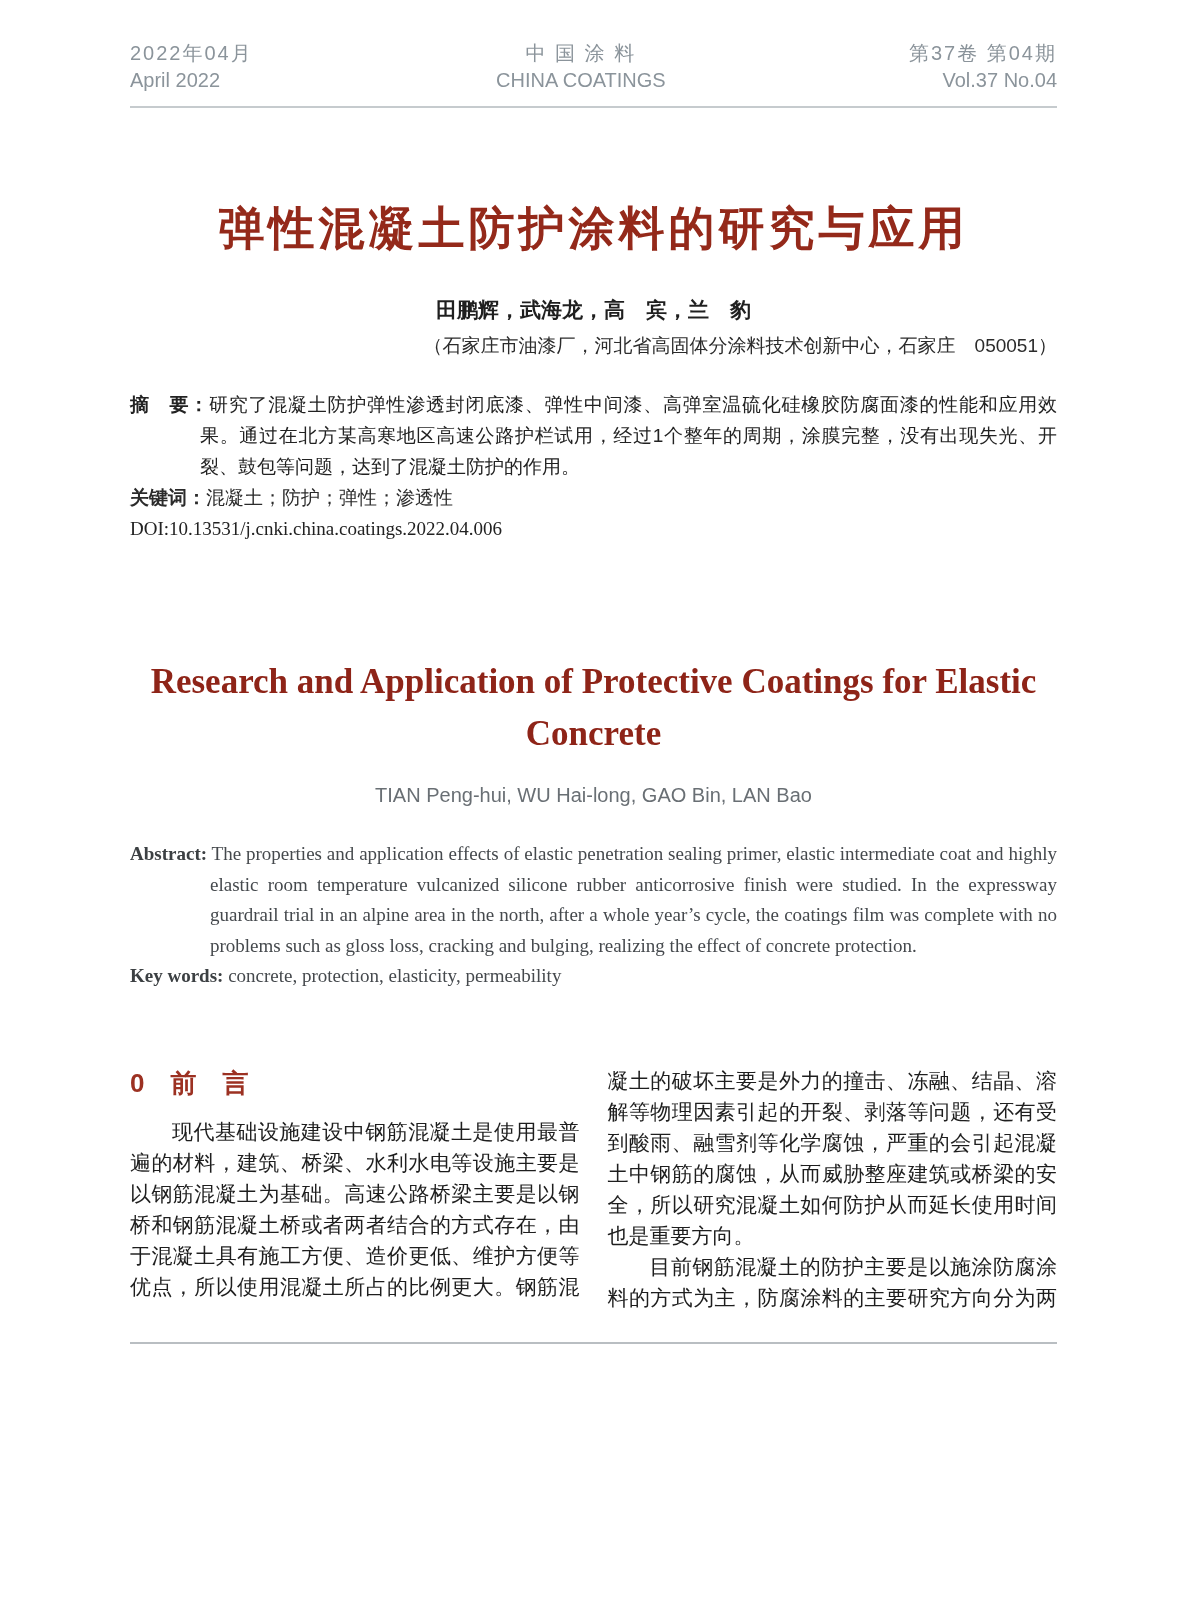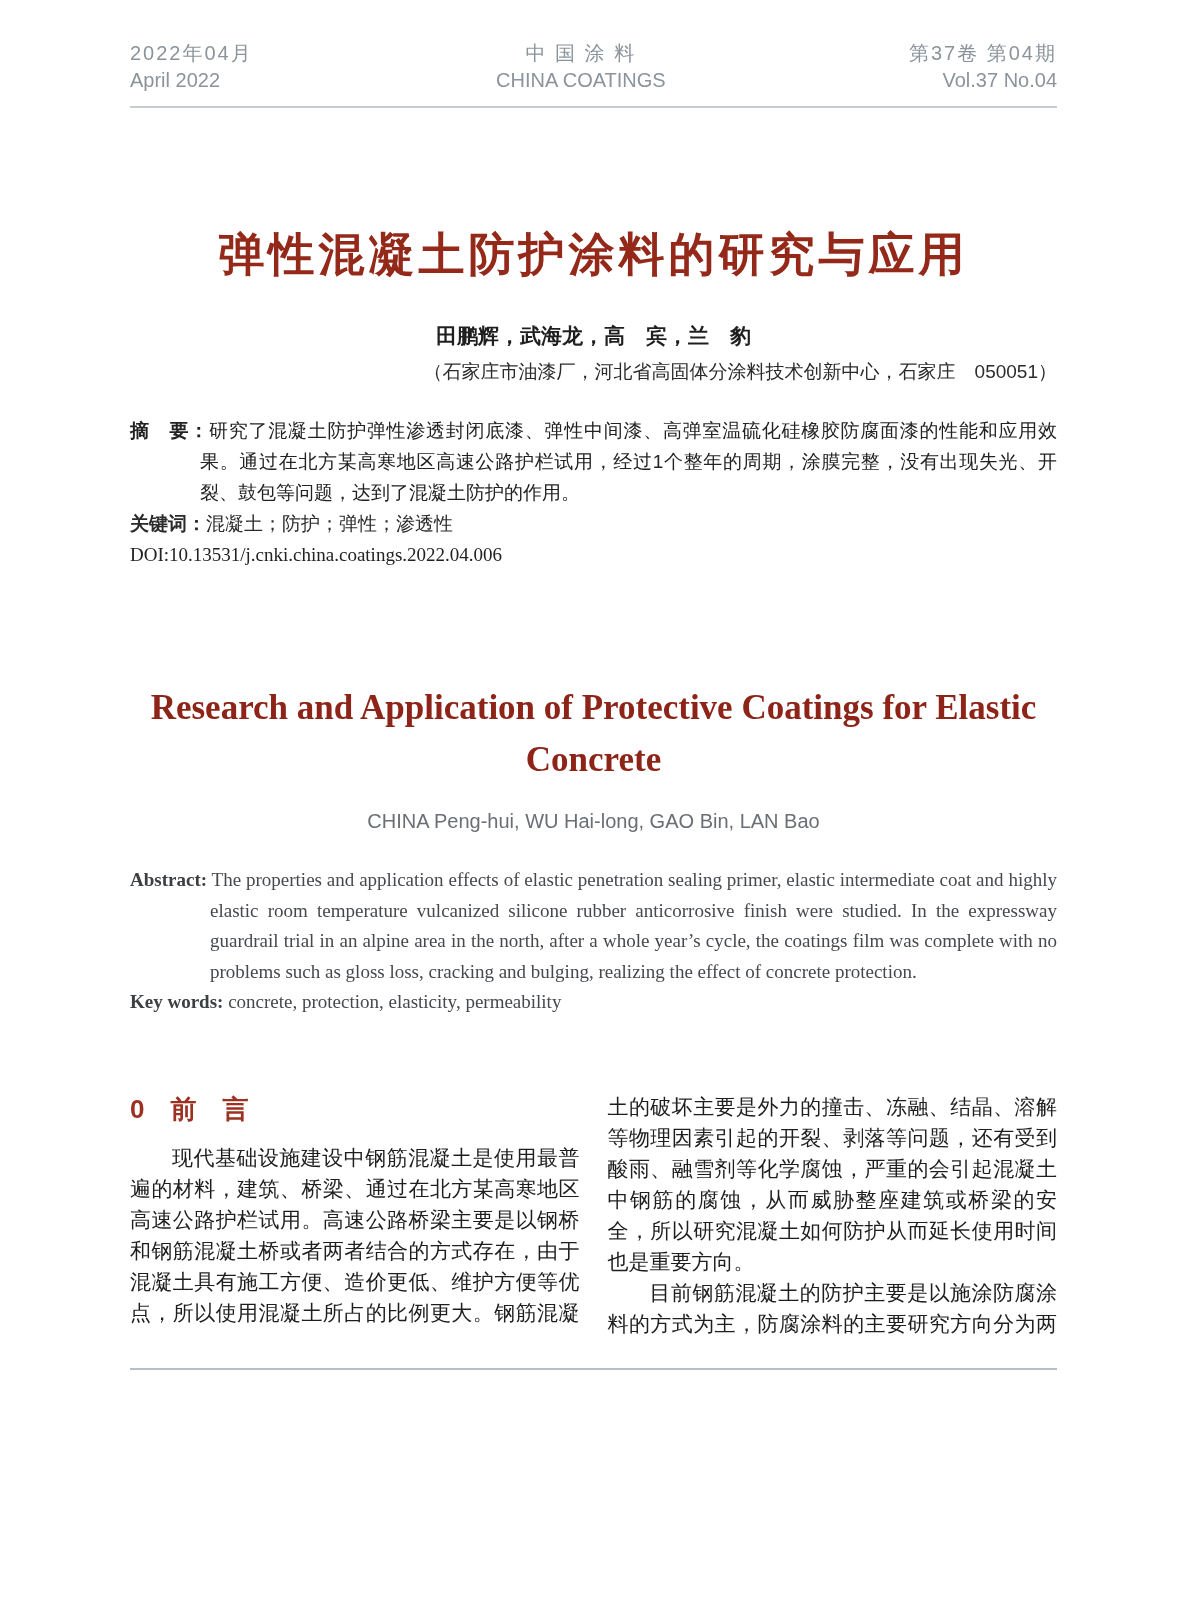--- a/index.html
+++ b/index.html
@@ -27,21 +27,21 @@
     color: #8b949b;
     font-size: 20px;
     line-height: 27px;
   }
   .jh-cell.center { text-align: center; }
   .jh-cell.right { text-align: right; }
   .jh-cn { letter-spacing: 2px; }
 
   
   .cn-title {
-    margin-top: 116px;
+    margin-top: 90px;
     text-align: center;
     font-size: 46px;
     font-weight: bold;
     letter-spacing: 4px;
     color: #94291a;
   }
   .authors-cn {
     margin-top: 36px;
     text-align: center;
     font-size: 21px;
@@ -185,29 +185,29 @@
     <div class="affiliation-cn">（石家庄市油漆厂，河北省高固体分涂料技术创新中心，石家庄　050051）</div>
 
     <div class="abstract-cn"><span class="label">摘　要：</span><span>研究了混凝土防护弹性渗透封闭底漆、弹性中间漆、高弹室温硫化硅橡胶防腐面漆的性能和应用效果。通过在北方某高寒地区高速公路护栏试用，经过1个整年的周期，涂膜完整，没有出现失光、开裂、鼓包等问题，达到了混凝土防护的作用。</span></div>
 
     <div class="keywords-cn"><span class="label">关键词：</span><span>混凝土；防护；弹性；渗透性</span></div>
 
 
     <div class="doi">DOI:10.13531/j.cnki.china.coatings.2022.04.006</div>
 
     <h2 class="en-title">Research and Application of Protective Coatings for Elastic Concrete</h2>
-    <div class="en-authors">CHINA Peng-hui, WU Hai-long, GAO Bin, LAN Bao</div>
+    <div class="en-authors">TIAN Peng-hui, WU Hai-long, GAO Bin, LAN Bao</div>
 
     <div class="en-abstract"><span class="label">Abstract:</span> <span>The properties and application effects of elastic penetration sealing primer, elastic intermediate coat and highly elastic room temperature vulcanized silicone rubber anticorrosive finish were studied. In the expressway guardrail trial in an alpine area in the north, after a whole year’s cycle, the coatings film was complete with no problems such as gloss loss, cracking and bulging, realizing the effect of concrete protection.</span></div>
 
     <div class="en-keywords"><span class="label">Key words:</span> <span>concrete, protection, elasticity, permeability</span></div>
 
     <section class="body-columns">
       <h3 class="section-heading">0　前　言</h3>
-      <p class="body-para">现代基础设施建设中钢筋混凝土是使用最普遍的材料，建筑、桥梁、通过在北方某高寒地区高速公路护栏试用。高速公路桥梁主要是以钢桥和钢筋混凝土桥或者两者结合的方式存在，由于混凝土具有施工方便、造价更低、维护方便等优点，所以使用混凝土所占的比例更大。钢筋混凝土的破坏主要是外力的撞击、冻融、结晶、溶解等物理因素引起的开裂、剥落等问题，还有受到酸雨、融雪剂等化学腐蚀，严重的会引起混凝土中钢筋的腐蚀，从而威胁整座建筑或桥梁的安全，所以研究混凝土如何防护从而延长使用时间也是重要方向。</p>
+      <p class="body-para">现代基础设施建设中钢筋混凝土是使用最普遍的材料，建筑、桥梁、水利水电等设施主要是以钢筋混凝土为基础。高速公路桥梁主要是以钢桥和钢筋混凝土桥或者两者结合的方式存在，由于混凝土具有施工方便、造价更低、维护方便等优点，所以使用混凝土所占的比例更大。钢筋混凝土的破坏主要是外力的撞击、冻融、结晶、溶解等物理因素引起的开裂、剥落等问题，还有受到酸雨、融雪剂等化学腐蚀，严重的会引起混凝土中钢筋的腐蚀，从而威胁整座建筑或桥梁的安全，所以研究混凝土如何防护从而延长使用时间也是重要方向。</p>
       <p class="body-para">目前钢筋混凝土的防护主要是以施涂防腐涂料的方式为主，防腐涂料的主要研究方向分为两大类：</p>
     </section>
 
     <footer class="footnote">
       <div class="fn-line"></div>
 
     </footer>
 
   </div>
 

